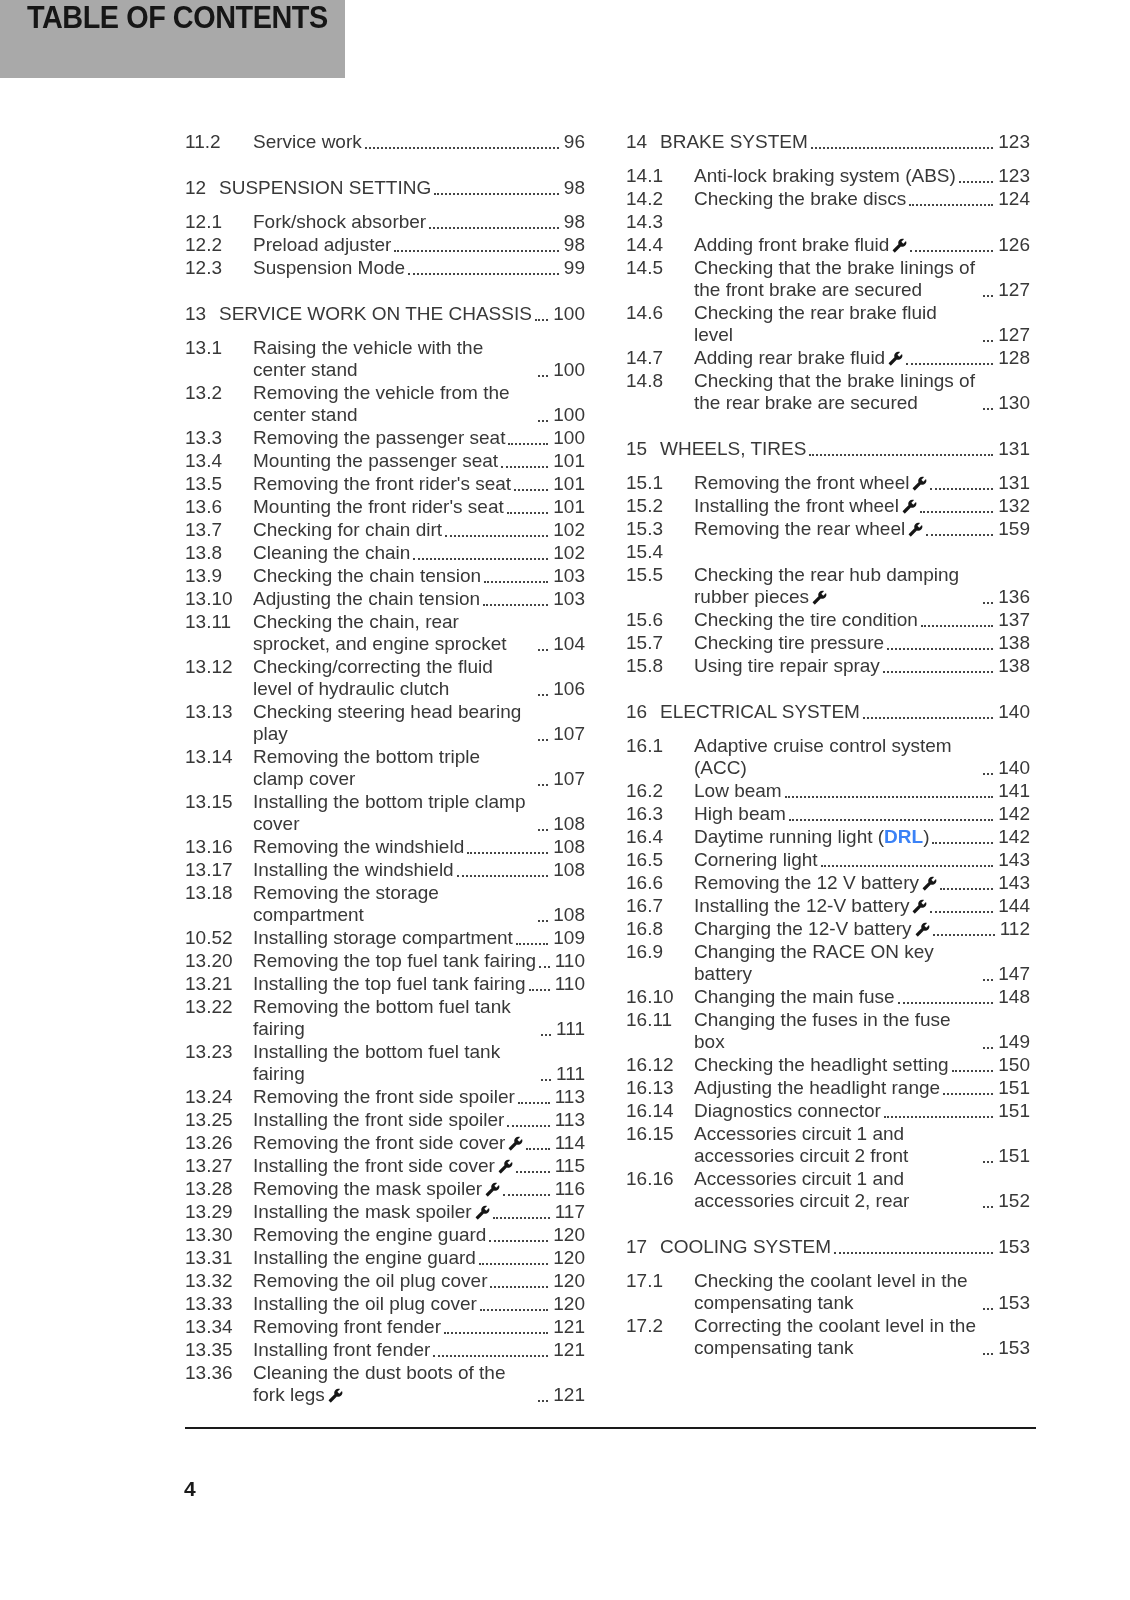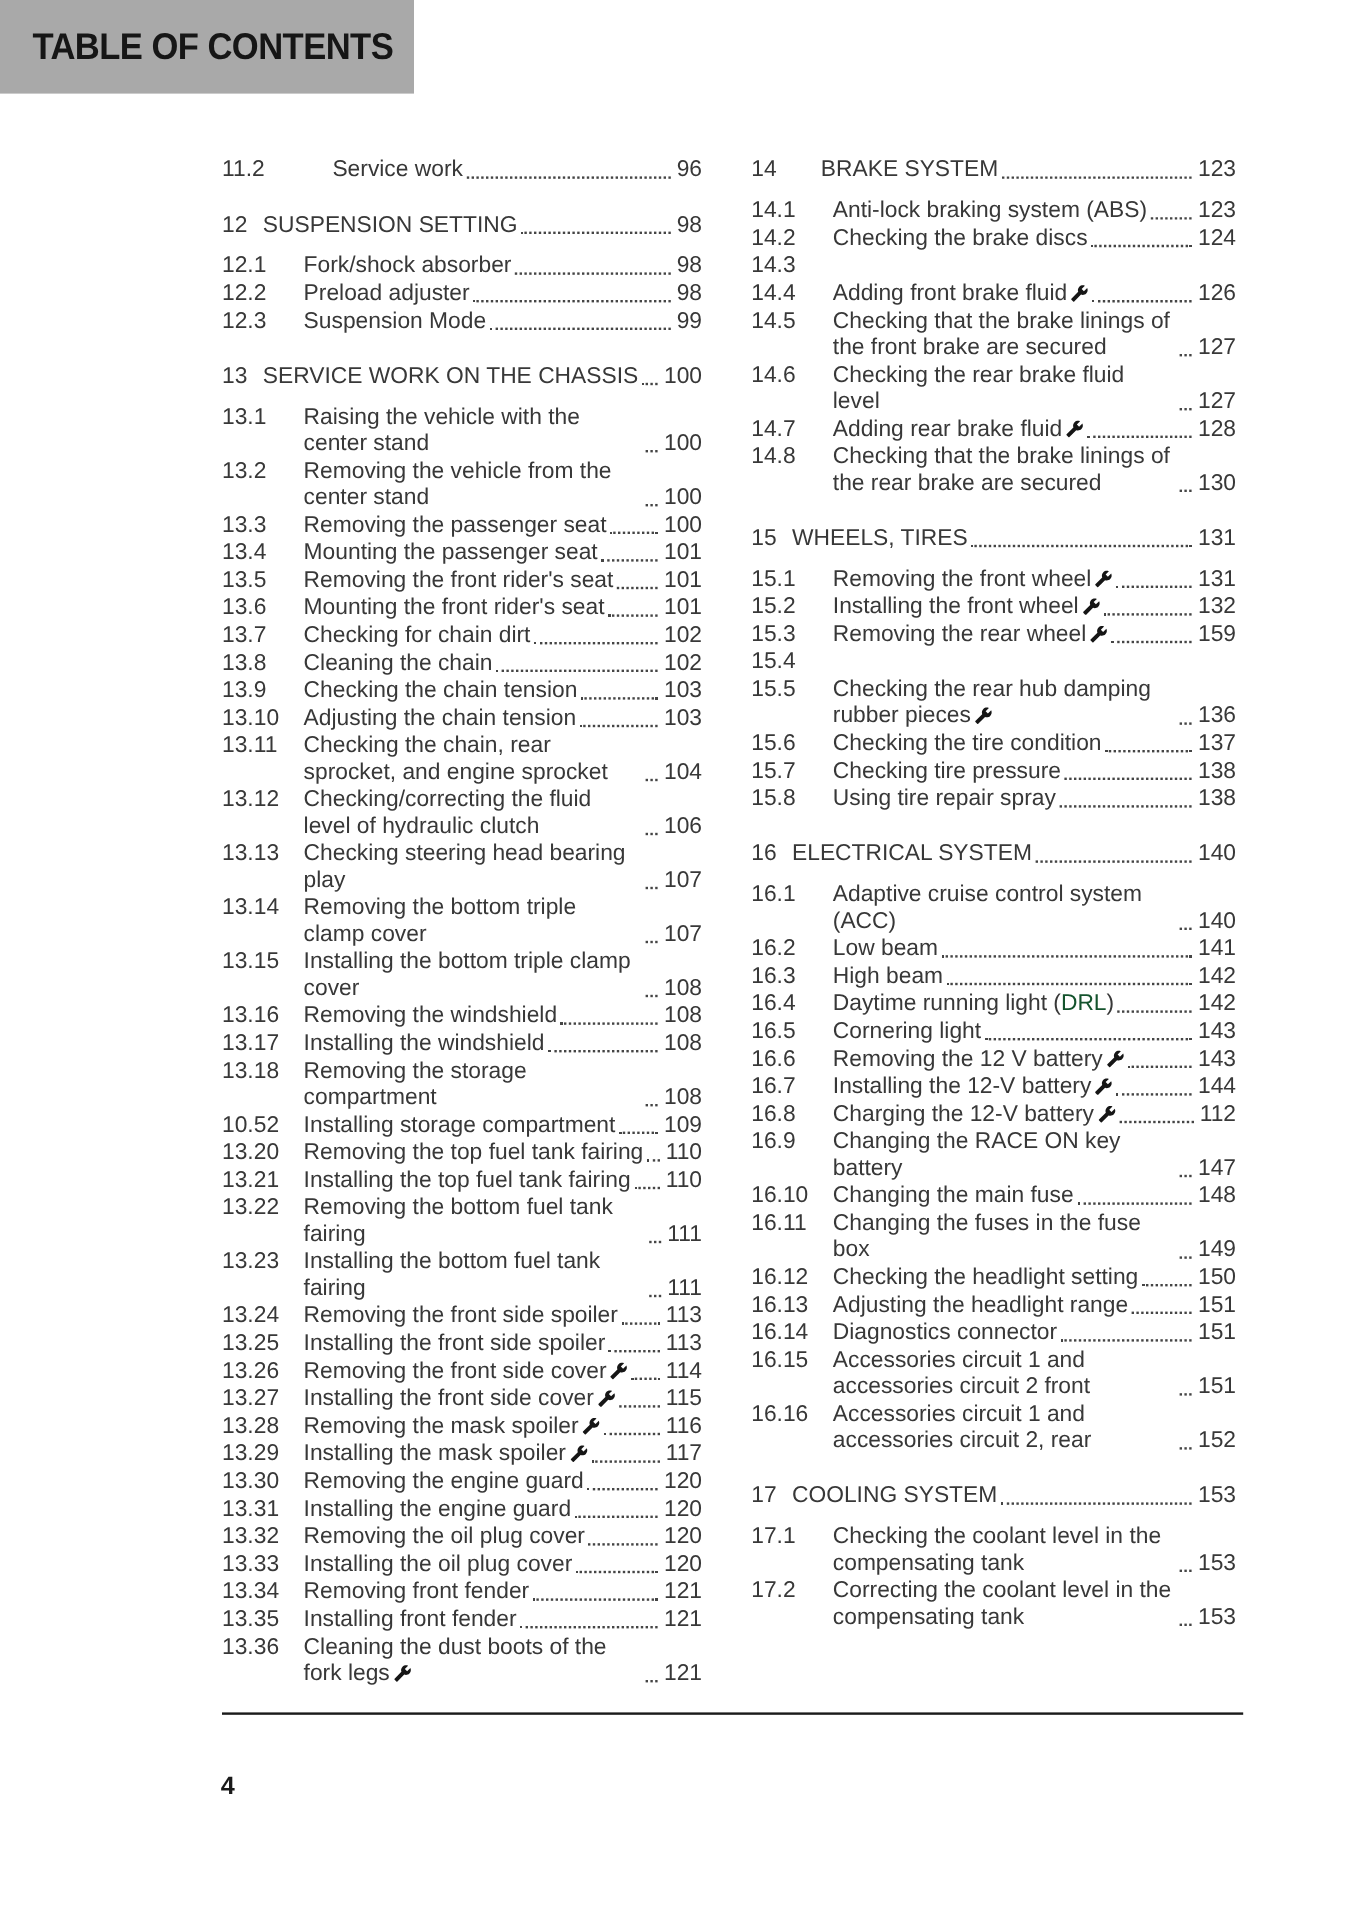--- a/index.html
+++ b/index.html
@@ -3,50 +3,50 @@
 <meta charset="utf-8">
 <style>
   html,body{margin:0;padding:0;}
   body{
     width:1130px;height:1600px;background:#ffffff;position:relative;
     font-family:"Liberation Sans",sans-serif;color:#383838;
     -webkit-font-smoothing:antialiased;
   }
   .header-band{
     position:absolute;left:0;top:0;width:345px;height:78px;
-    background:#a9a9a9;display:flex;align-items:center;
+    background:#a9a9a9;display:flex;align-items:flex-start;
   }
   .header-band h1{
     margin:0 0 0 27px;font-size:31px;font-weight:bold;color:#161616;
     letter-spacing:-0.5px;white-space:nowrap;
     transform:scaleX(.93);transform-origin:left center;
   }
   .toc-col{position:absolute;top:131px;font-size:19px;line-height:22px;}
   #col-left{left:185px;width:400px;}
   #col-right{left:626px;width:404px;}
   .row{display:flex;margin-bottom:1px;}
   .row.chapter{margin-top:24px;margin-bottom:12px;}
-  .toc-col > .row:first-child{margin-top:0;gap:24px;}
+  .toc-col > .row:first-child{margin-top:0;}
   .num{flex:0 0 68px;}
   .chapter .num{flex:0 0 34px;}
   .content{flex:1;display:flex;align-items:flex-end;min-width:0;}
   .title{flex:0 1 auto;}
   .chapter .title{text-transform:none;}
   .leader{
     flex:1 1 10px;min-width:10px;
     border-bottom:2px dotted #454545;
     margin:0 5px 4px 3px;
   }
   .page{flex:0 0 auto;}
   .wrench{
     width:15px;height:15px;margin-left:3px;
     transform:scaleX(-1);
     vertical-align:-2px;display:inline-block;
   }
-  strong{font-weight:normal;color:#14532d;}
+  strong{font-weight:bold;color:#3b82f6;}
   .footer-line{
     position:absolute;left:185px;top:1427px;width:851px;height:2px;
     background:#1a1a1a;
   }
   .page-num{
     position:absolute;left:184px;top:1477px;
     font-size:21px;font-weight:bold;color:#1a1a1a;
   }
 </style>
 </head>

